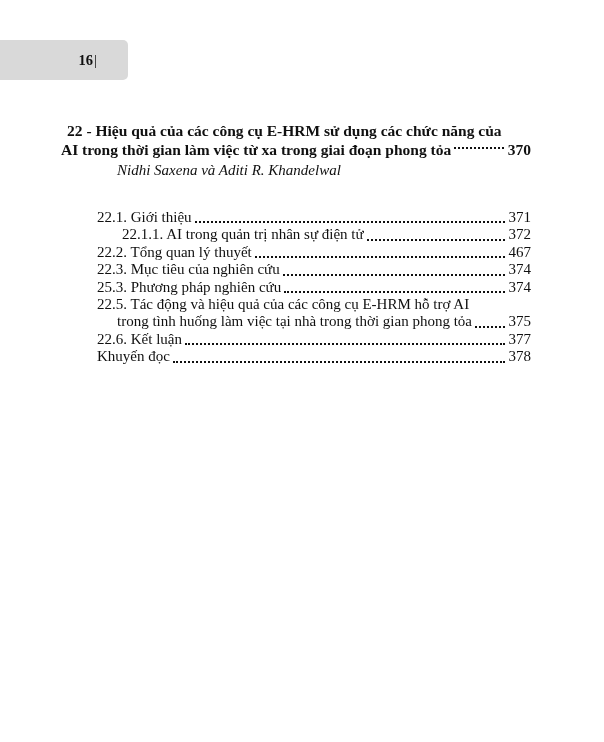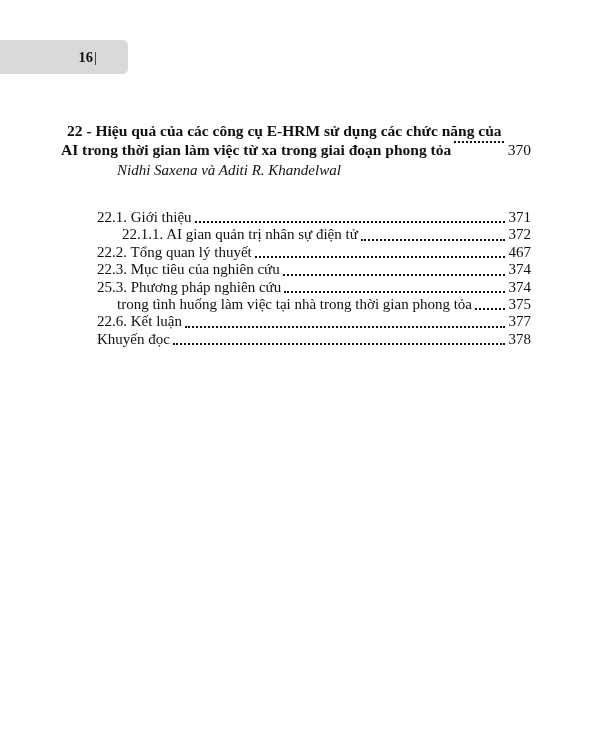--- a/index.html
+++ b/index.html
@@ -12,54 +12,54 @@
     background:#ffffff;
     font-family:"Liberation Serif","DejaVu Serif",serif;
     color:var(--ink);
     overflow:hidden;
   }
   .page{position:relative; width:604px; height:742px; background:#fff;}
 
   
   .head-bar{
     position:absolute; left:0; top:40px;
-    width:128px; height:34px;
+    width:128px; height:40px;
     background:var(--header-bar-bg);
     border-radius:0 5px 5px 0;
     display:flex; align-items:center; justify-content:flex-end;
     padding-right:31px; box-sizing:border-box;
   }
   .head-num{font-weight:bold; font-size:14.5px; line-height:1;}
   .head-divider{font-weight:normal; font-size:15px; line-height:1; margin-left:1px;}
 
   
   .toc{
     position:absolute; left:61px; top:80px; width:470px;
   }
   .title{font-weight:bold; font-size:15.5px; line-height:18.5px;}
   .title-l1{padding-left:6px; white-space:nowrap;margin-top:42px;}
-  .title-l2{display:flex; align-items:flex-start; white-space:nowrap;}
+  .title-l2{display:flex; align-items:center; white-space:nowrap;}
   .authors{
     font-weight:normal; font-style:italic;
     font-size:15px; line-height:17px;
     margin:3px 0 2px 56px; white-space:nowrap;
   }
   .entries{font-size:15px; line-height:17.4px;margin-top:30px;}
   .row{display:flex; align-items:stretch; white-space:nowrap;}
   .lbl{flex:0 0 auto;}
   .leader{
     flex:1 1 auto; min-width:8px;
     border-bottom:2px dotted var(--ink);
     margin:0 4px 3px 3px;
   }
   .pg{flex:0 0 auto;}
   .indent-1{padding-left:36px;}
   .indent-2{padding-left:61px;}
   .indent-wrap{padding-left:56px;}
-  .b{font-weight:normal;}
+  .b{font-weight:bold;}
 </style>
 </head>
 <body>
 
 <div class="page">
 
   <div class="head-bar">
     <span class="head-num">16</span>
     <span class="head-divider">|</span>
   </div>
@@ -79,21 +79,21 @@
 
     <div class="entries">
 
       <div class="row indent-1">
         <span class="lbl">22.1. Giới thiệu</span>
         <span class="leader"></span>
         <span class="pg">371</span>
       </div>
 
       <div class="row indent-2">
-        <span class="lbl">22.1.1. AI gian quản trị nhân sự điện tử</span>
+        <span class="lbl">22.1.1. AI trong quản trị nhân sự điện tử</span>
         <span class="leader"></span>
         <span class="pg">372</span>
       </div>
 
       <div class="row indent-1">
         <span class="lbl">22.2. Tổng quan lý thuyết</span>
         <span class="leader"></span>
         <span class="pg">467</span>
       </div>
 
@@ -102,20 +102,23 @@
         <span class="leader"></span>
         <span class="pg">374</span>
       </div>
 
       <div class="row indent-1">
         <span class="lbl">25.3. Phương pháp nghiên cứu</span>
         <span class="leader"></span>
         <span class="pg">374</span>
       </div>
 
+      <div class="row indent-1">
+        <span class="lbl">22.5. Tác động và hiệu quả của các công cụ E-HRM hỗ trợ AI</span>
+      </div>
 
       <div class="row indent-wrap">
         <span class="lbl">trong tình huống làm việc tại nhà trong thời gian phong tỏa</span>
         <span class="leader"></span>
         <span class="pg">375</span>
       </div>
 
       <div class="row indent-1">
         <span class="lbl">22.6. Kết luận</span>
         <span class="leader"></span>

